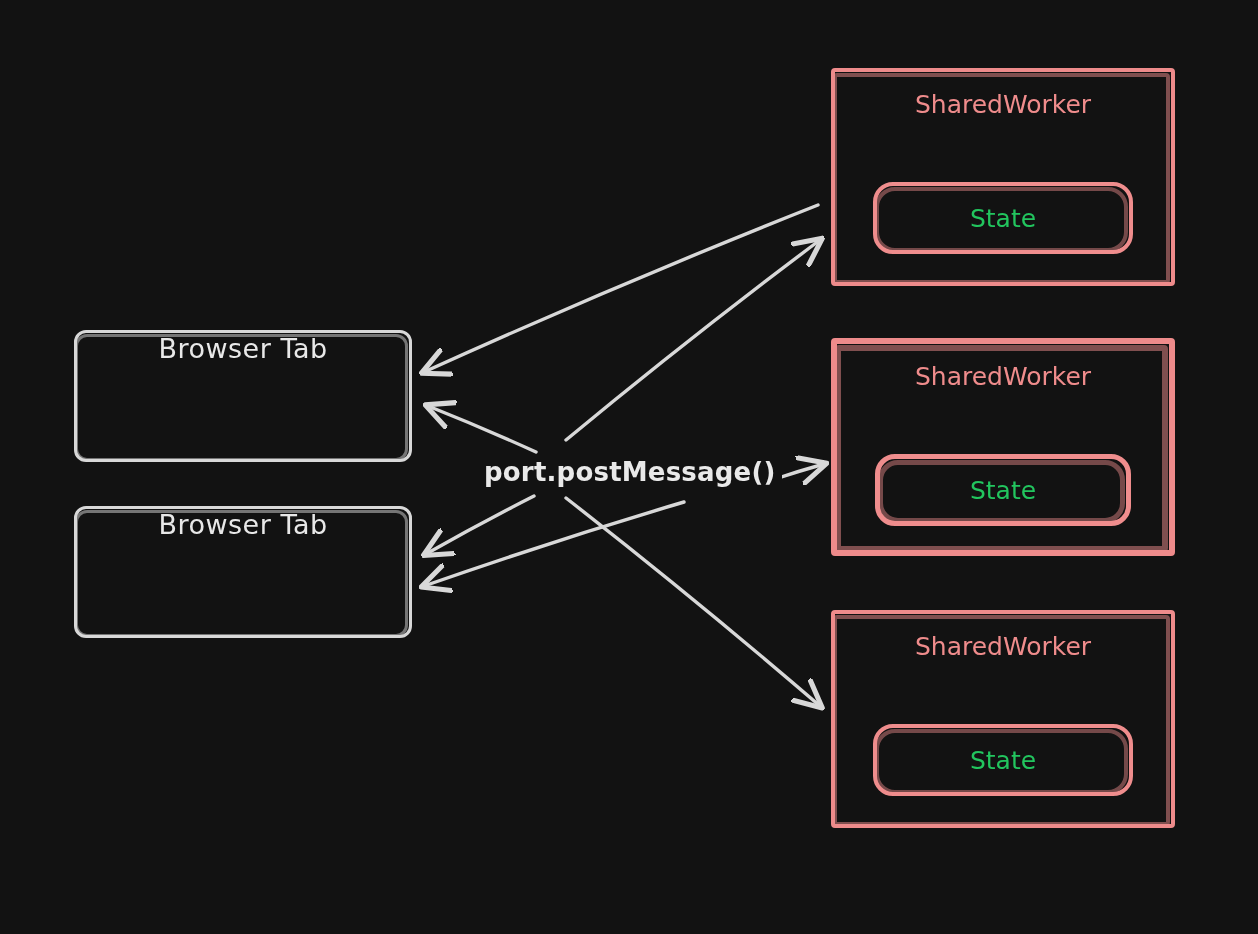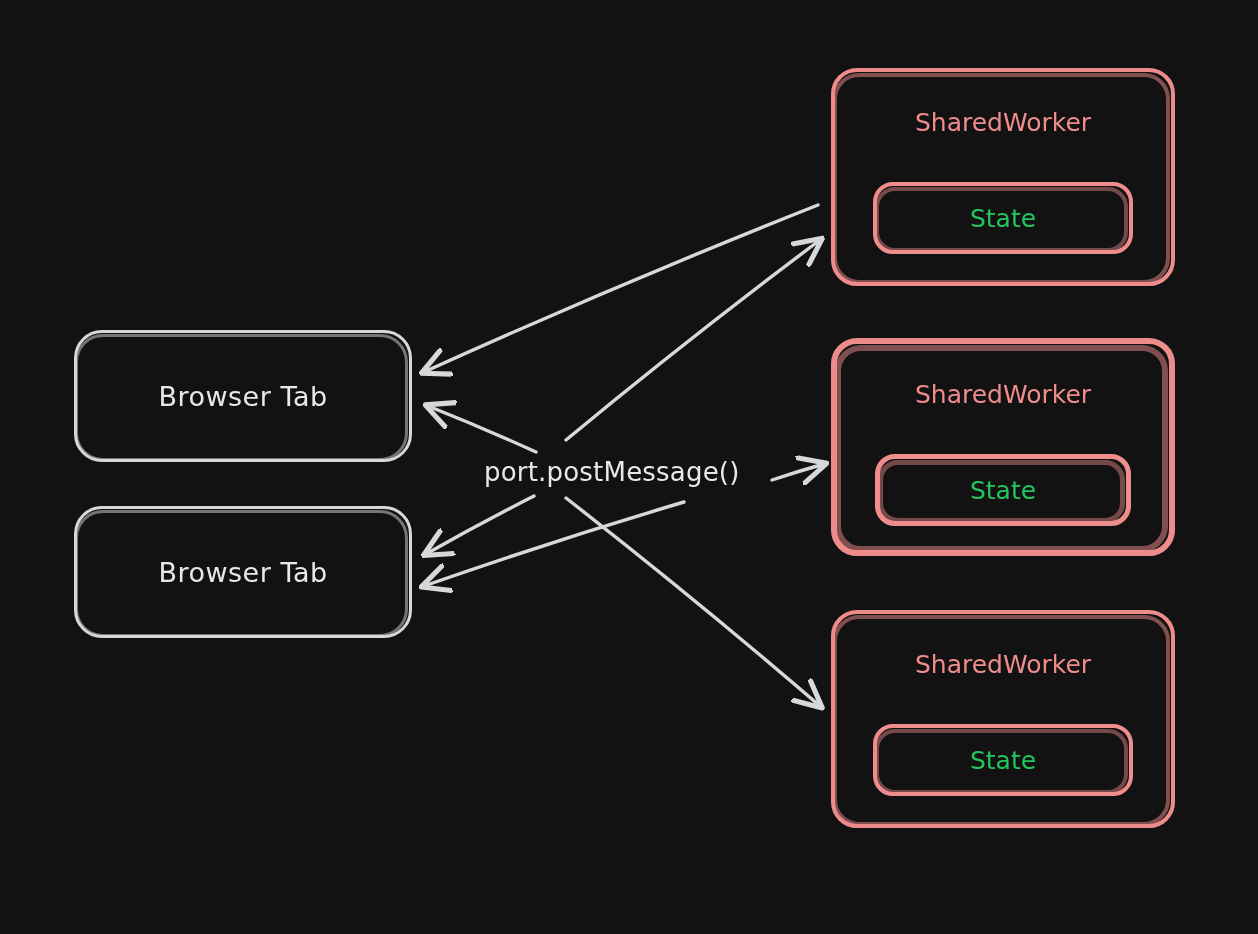--- a/index.html
+++ b/index.html
@@ -53,36 +53,35 @@
     border-color: inherit;
     border-radius: inherit;
     opacity: .5;
     pointer-events: none;
   }
 
   
   .tab-box {
     border-width: 3px;
     border-color: #d8d8d8;
-    border-radius: 28px;
-    justify-content: center;
+    border-radius: 12px;
   }
   .tab-label {
     color: #e8e8e8;
     font-size: 27px;
     letter-spacing: .5px;
     white-space: nowrap;
   }
 
   
   .worker-box {
     border-width: 4px;
     border-color: #ee8b8b;
-    border-radius: 26px;
-    padding-top: 36px;
+    border-radius: 4px;
+    padding-top: 18px;
   }
   .worker-box.thick {
     border-width: 6px;
   }
   .worker-title {
     color: #ef8c8c;
     font-size: 25px;
     white-space: nowrap;
   }
   .state-box {
@@ -172,15 +171,15 @@
     </div>
   </div>
 
   <div class="node worker-box" style="left:831px; top:610px; width:344px; height:218px;">
     <span class="worker-title">SharedWorker</span>
     <div class="state-box" style="top:110px; height:72px;">
       <span class="state-label">State</span>
     </div>
   </div>
 
-  <div class="edge-label" style="left:478px; top:455px;">port.postMessage()</div>
+  <div class="edge-label" style="left:478px; top:455px;font-weight:bold;">port.postMessage()</div>
 
 </div>
 
 </body></html>

